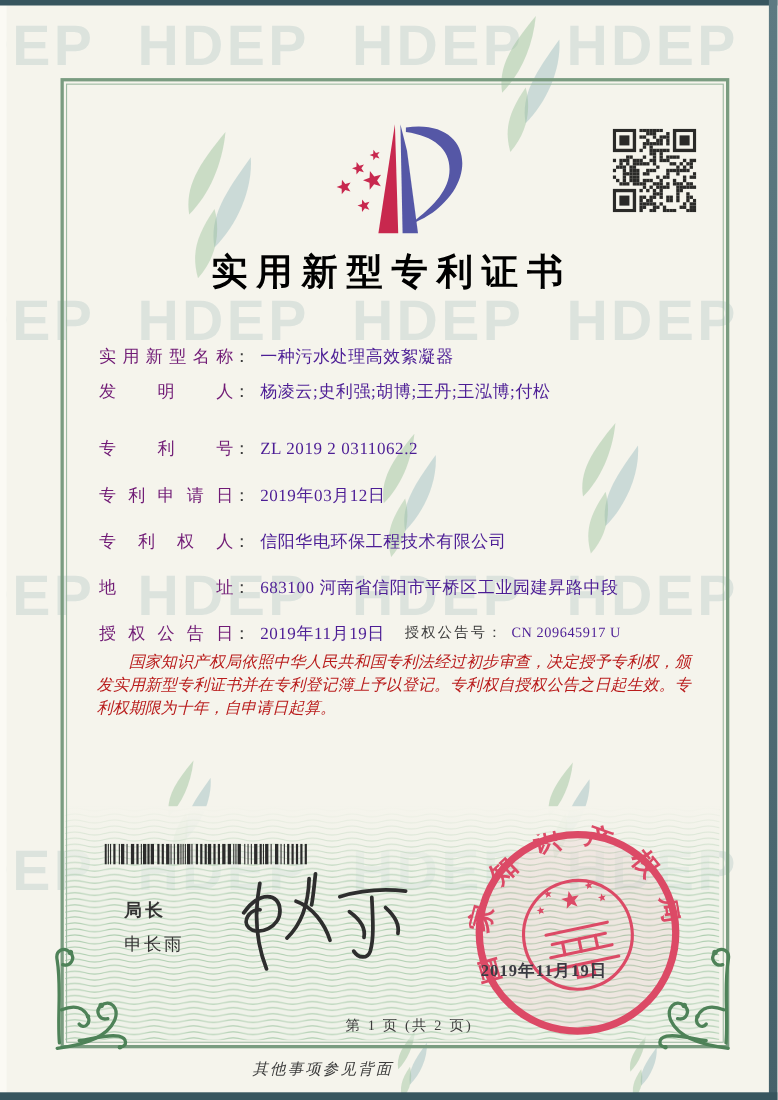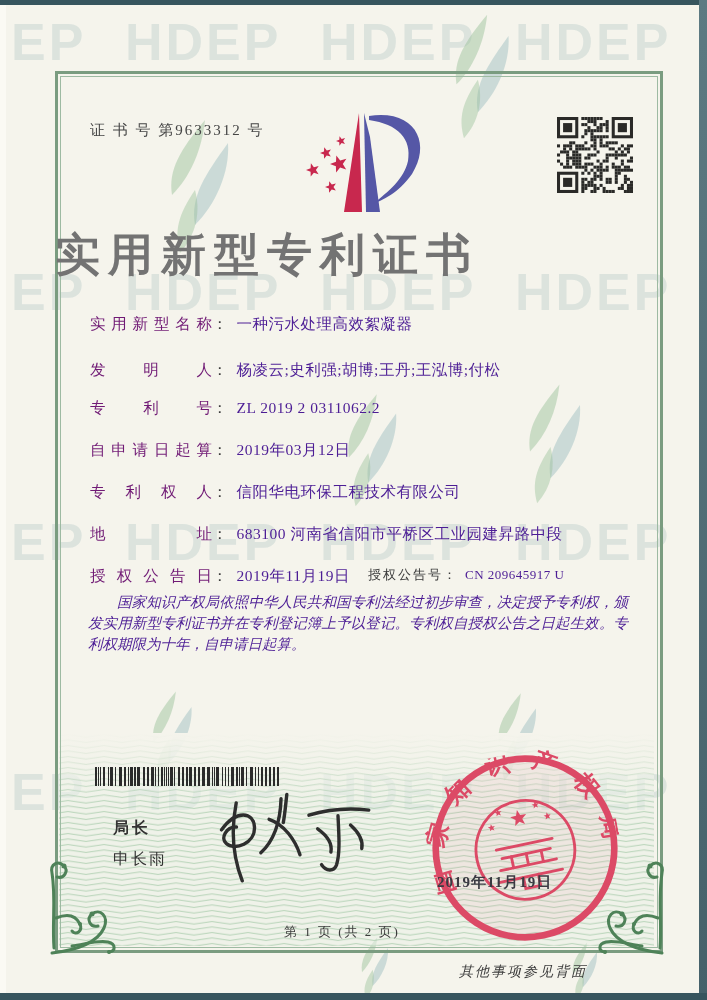--- a/index.html
+++ b/index.html
@@ -23,42 +23,42 @@
   
   #guilloche{position:absolute;left:59px;top:733px;width:595px;height:213px;z-index:2;}
   #guilloche-fade{position:absolute;left:59px;top:733px;width:595px;height:70px;z-index:2;
       background:linear-gradient(#f5f4ec,rgba(245,244,236,0));}
   .corner-flourish{position:absolute;z-index:4;}
   
   .content{position:absolute;z-index:5;}
   #cert-no{left:90px;top:121px;font-size:15px;letter-spacing:2px;color:#454545;}
   #logo{left:289px;top:109px;}
   #qr{left:557px;top:117px;}
-  #title{left:55px;top:225px;width:602px;text-align:left;font-size:45px;font-weight:700;
-         letter-spacing:8px;color:#737373;}
+  #title{left:55px;top:225px;width:602px;text-align:center;font-size:33px;font-weight:700;
+         letter-spacing:8px;color:#000000;}
   .field-row{position:absolute;left:90px;z-index:5;font-size:15.5px;white-space:nowrap;}
   .flabel{display:inline-block;width:122px;text-align:justify;text-align-last:justify;
           vertical-align:bottom;color:#701a75;}
   .fcolon{color:#3c3c3c;}
   .fvalue{margin-left:9px;letter-spacing:0.5px;color:#4c1d95;}
   #grant-pair2{left:368px;top:566px;font-size:13px;white-space:nowrap;}
   #grant-pair2 .glabel{letter-spacing:2px;}
   #body-paras{left:88px;top:592px;width:540px;font-size:14.5px;line-height:21px;
-      font-style:italic;color:#4c1d95;}
+      font-style:italic;color:#b91c1c;}
   #body-paras p{margin:0;text-indent:2em;text-align:justify;}
   #barcode{left:95px;top:767px;}
   #director-title{left:113px;top:818px;font-size:16px;letter-spacing:3px;color:#333;font-weight:bold;}
   #director-name{left:113px;top:849px;font-size:16px;letter-spacing:2px;color:#333;}
   #signature{left:210px;top:788px;}
   #seal{left:430px;top:753px;transform:rotate(-12deg);}
   #seal-date{left:437px;top:873px;font-size:15px;font-weight:600;letter-spacing:1px;
       color:#3a3a42;z-index:6;}
-  #page-num{left:41px;top:923px;width:602px;text-align:center;font-size:13px;
+  #page-num{left:71px;top:923px;width:602px;text-align:center;font-size:13px;
       letter-spacing:2px;color:#3c3c3c;}
-  #back-note{left:0;top:963px;width:587px;text-align:right;font-size:14px;
+  #back-note{left:0;top:963px;width:587px;text-align:center;font-size:14px;
       font-style:italic;letter-spacing:2px;color:#3c3c3c;}
 </style>
 </head>
 <body>
 
 <div id="page">
 
   <div id="wm-text">
       <span style="left: -70px; top: 12px;">HDEP</span>
       <span style="left: 125px; top: 12px;">HDEP</span>
@@ -141,21 +141,20 @@
   <div id="frame">
       <div id="frame-inner"></div>
     </div>
   <svg class="corner-flourish" style="left:42px;top:858px;width:80px;height:100px">
       <use href="#flourish-sym"></use>
     </svg>
   <svg class="corner-flourish" style="left:592px;top:858px;width:80px;height:100px;transform:scaleX(-1)">
       <use href="#flourish-sym"></use>
     </svg>
 
-  <div class="content" id="cert-no">证 书 号 第9633312 号</div>
 
   <svg class="content" id="logo" width="150" height="110" viewBox="0 0 150 110">
     <path d="M70,4 L55,103 L73,103 Z" fill="#c8284e"></path>
     <path d="M75,4 L77,103 L91,103 L81,28 Z" fill="#5557a6"></path>
     <path d="M80,7 C126,0 143,34 123,65 C109,85 93,91 84,95 C100,82 115,70 119,52 C123,30 109,15 80,11 Z" fill="#5557a6"></path>
     <g id="logo-stars" fill="#c8284e">
         <polygon points="50.5,27.2 52.7,30.0 56.1,29.1 54.1,32.0 56.0,35.0 52.6,34.0 50.4,36.7 50.3,33.2 47.0,31.9 50.3,30.7"></polygon>
         <polygon points="35.2,38.3 37.8,41.6 41.9,40.5 39.5,44.0 41.8,47.6 37.7,46.4 35.1,49.7 34.9,45.5 31.0,43.9 35.0,42.5"></polygon>
         <polygon points="47.3,46.4 51.2,51.4 57.4,49.8 53.8,55.1 57.2,60.4 51.1,58.6 47.1,63.5 46.9,57.2 41.0,54.9 47.0,52.7"></polygon>
         <polygon points="21.9,54.3 24.9,58.2 29.7,57.0 26.9,61.0 29.6,65.2 24.9,63.8 21.7,67.6 21.6,62.7 17.0,60.9 21.6,59.2"></polygon>
@@ -390,23 +389,23 @@
       <rect x="60.8" y="6.08" width="9.120000000000001" height="9.120000000000001" fill="#2a2a28"></rect>
       <rect x="0" y="54.72" width="21.28" height="21.28" fill="#2a2a28"></rect>
       <rect x="3.04" y="57.76" width="15.2" height="15.2" fill="#f5f4ec"></rect>
       <rect x="6.08" y="60.8" width="9.120000000000001" height="9.120000000000001" fill="#2a2a28"></rect>
     </svg>
 
   <div class="content" id="title">实用新型专利证书</div>
 
   <div id="fields">
       <div class="field-row" style="top: 314px;"><span class="flabel">实用新型名称</span><span class="fcolon">：</span><span class="fvalue">一种污水处理高效絮凝器</span></div>
-      <div class="field-row" style="top: 360px;"><span class="flabel">发明人</span><span class="fcolon">：</span><span class="fvalue">杨凌云;史利强;胡博;王丹;王泓博;付松</span></div>
+      <div class="field-row" style="top: 346px;"><span class="flabel">发明人</span><span class="fcolon">：</span><span class="fvalue">杨凌云;史利强;胡博;王丹;王泓博;付松</span></div>
       <div class="field-row" style="top: 398px;"><span class="flabel">专利号</span><span class="fcolon">：</span><span class="fvalue">ZL 2019 2 0311062.2</span></div>
-      <div class="field-row" style="top: 440px;"><span class="flabel">自申请日起算</span><span class="fcolon">：</span><span class="fvalue">2019年03月12日</span></div>
+      <div class="field-row" style="top: 440px;"><span class="flabel">专利申请日</span><span class="fcolon">：</span><span class="fvalue">2019年03月12日</span></div>
       <div class="field-row" style="top: 482px;"><span class="flabel">专利权人</span><span class="fcolon">：</span><span class="fvalue">信阳华电环保工程技术有限公司</span></div>
       <div class="field-row" style="top: 524px;"><span class="flabel">地址</span><span class="fcolon">：</span><span class="fvalue">683100 河南省信阳市平桥区工业园建昇路中段</span></div>
       <div class="field-row" style="top: 566px;"><span class="flabel">授权公告日</span><span class="fcolon">：</span><span class="fvalue">2019年11月19日</span></div>
     </div>
 
   <div class="content" id="grant-pair2">
     <span class="glabel">授权公告号</span><span class="fcolon">：</span><span class="fvalue">CN 209645917 U</span>
   </div>
 
   <div class="content" id="body-paras">

